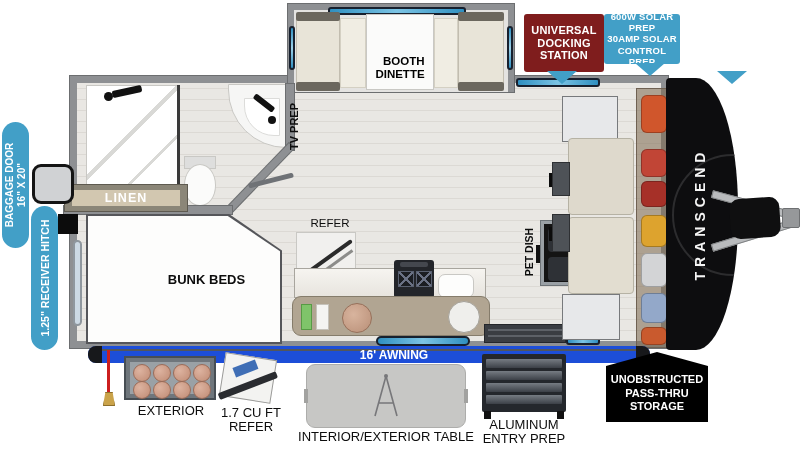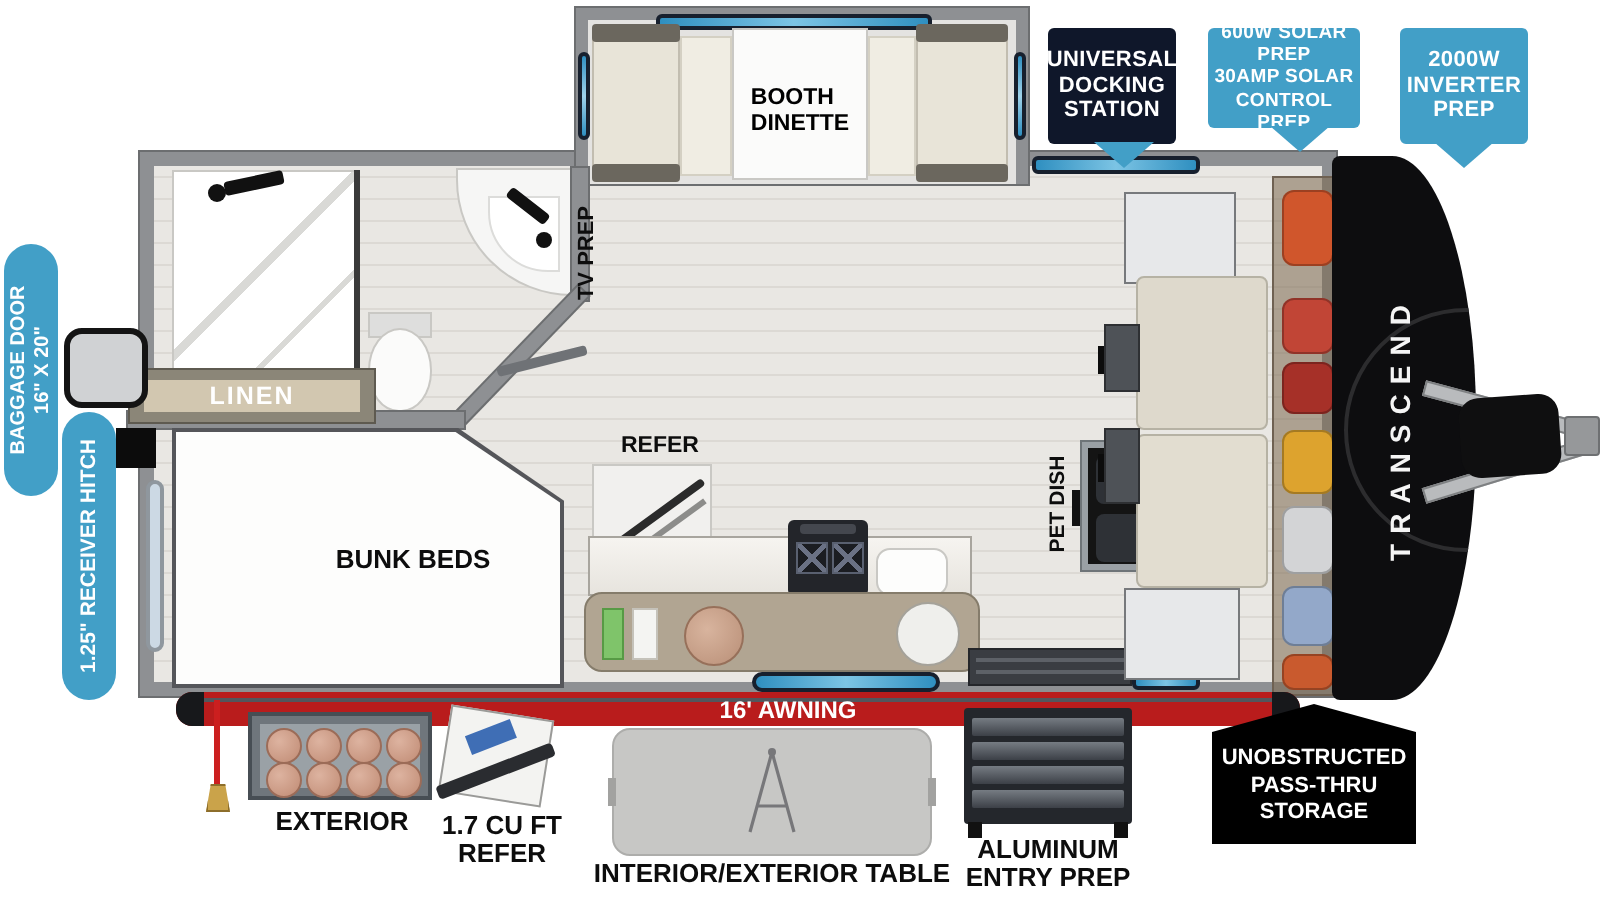--- a/index.html
+++ b/index.html
@@ -31,21 +31,21 @@
   .window{position:absolute;background:linear-gradient(90deg,#2F8FC0,#7cc4e4 50%,#2F8FC0);
           border:2px solid #17202e;border-radius:3px;box-sizing:border-box;}
   .window.v{background:linear-gradient(0deg,#2F8FC0,#9fd2ea 50%,#2F8FC0);}
   #front-cap{position:absolute;left:666px;top:78px;width:72px;height:272px;background:#0D0D0F;
              border-radius:4px 42px 42px 4px / 4px 130px 130px 4px;overflow:hidden;}
   .brand-text{position:absolute;color:#f5f5f5;font-weight:bold;font-size:14px;letter-spacing:5px;
               text-align:center;transform:rotate(-90deg);}
   .wheel{position:absolute;border:2px solid #2c2c2e;border-radius:50%;}
 
   
-  .plabel{position:absolute;color:#0d0d0d;font-weight:bold;text-align:center;line-height:1.1;}
+  .plabel{position:absolute;color:#0d0d0d;font-weight:normal;text-align:center;line-height:1.1;}
   .vlabel{position:absolute;color:#0d0d0d;font-weight:bold;text-align:center;transform:rotate(-90deg);}
 
   
   .bench-cap{position:absolute;background:#6b675e;border-radius:2px;}
   .bench{position:absolute;background:#e8e4d8;border:1px solid #c2bdb0;box-sizing:border-box;}
   .cushion{position:absolute;background:#f0ede3;border:1px solid #d4d0c3;box-sizing:border-box;}
   .furn-w{position:absolute;background:#fbfbfa;border:1px solid #c9c8c4;box-sizing:border-box;}
   .wallpiece{position:absolute;background:#8E9093;box-shadow:0 0 0 1px #6c6e70;}
   .gear{position:absolute;left:4px;width:26px;border-radius:6px;box-shadow:inset 0 0 0 1px rgba(0,0,0,.25);}
   .grate{position:absolute;width:14px;height:14px;border:1px solid #596070;
@@ -69,21 +69,21 @@
 
   <div class="bench" style="left:296px;top:16px;width:44px;height:72px;"></div>
   <div class="bench-cap" style="left:296px;top:12px;width:44px;height:9px;"></div>
   <div class="bench-cap" style="left:296px;top:82px;width:44px;height:9px;"></div>
   <div class="bench" style="left:458px;top:16px;width:46px;height:72px;"></div>
   <div class="bench-cap" style="left:458px;top:12px;width:46px;height:9px;"></div>
   <div class="bench-cap" style="left:458px;top:82px;width:46px;height:9px;"></div>
   <div class="cushion" style="left:340px;top:18px;width:26px;height:70px;"></div>
   <div class="cushion" style="left:434px;top:18px;width:24px;height:70px;"></div>
   <div class="furn-w" style="left:366px;top:14px;width:68px;height:76px;display:flex;align-items:flex-end;justify-content:center;">
-    <span class="pre" style="font-weight:bold;font-size:11.5px;line-height:1.15;text-align:left;margin-bottom:20px;">BOOTH
+    <span class="pre" style="font-weight:bold;font-size:11.5px;line-height:1.15;text-align:right;margin-bottom:8px;">BOOTH
 DINETTE</span>
   </div>
 
   <div class="window" style="left:516px;top:78px;width:84px;height:9px;"></div>
 
   <div class="furn-w" style="left:86px;top:85px;width:94px;height:103px;
        background:linear-gradient(135deg,#fff 0 46%,#d9d9d6 46% 49%,#fff 49% 72%,#d9d9d6 72% 74%,#fff 74%);"></div>
   <div class="abs" style="left:177px;top:85px;width:3px;height:103px;background:#3a3a3a;"></div>
   <div class="abs" style="left:112px;top:88px;width:30px;height:7px;background:#111;border-radius:2px;transform:rotate(-12deg);"></div>
   <div class="abs" style="left:104px;top:92px;width:9px;height:9px;background:#111;border-radius:50%;"></div>
@@ -178,21 +178,21 @@
   <div id="front-cap">
     <div class="wheel" style="left:6px;top:76px;width:118px;height:118px;"></div>
     <div class="brand-text" style="left:-34px;top:126px;width:140px;height:20px;">TRANSCEND</div>
   </div>
 
   <div class="abs" style="left:712px;top:190px;width:80px;height:6px;background:#b9bbbd;border:1px solid #7e8082;transform:rotate(15deg);transform-origin:0 50%;"></div>
   <div class="abs" style="left:712px;top:244px;width:80px;height:6px;background:#b9bbbd;border:1px solid #7e8082;transform:rotate(-17deg);transform-origin:0 50%;"></div>
   <div class="abs" style="left:782px;top:208px;width:16px;height:18px;background:#96989a;border:1px solid #6e7072;border-radius:2px;"></div>
   <div class="abs" style="left:730px;top:198px;width:50px;height:40px;background:#0f0f10;border-radius:10px;transform:rotate(-4deg);"></div>
 
-  <div class="abs" style="left:88px;top:346px;width:562px;height:17px;background:#b91c1c;border-radius:8px;">
+  <div class="abs" style="left:88px;top:346px;width:562px;height:17px;background:#1d4ed8;border-radius:8px;">
     <div style="position:absolute;left:6px;right:6px;top:3px;height:2px;background:#53565c;border-radius:1px;"></div>
     <div style="position:absolute;left:0;top:0;width:14px;height:17px;background:#17181b;border-radius:8px 0 0 8px;"></div>
     <div style="position:absolute;right:0;top:0;width:14px;height:17px;background:#17181b;border-radius:0 8px 8px 0;"></div>
     <div style="position:absolute;inset:0;display:flex;align-items:center;justify-content:center;color:#fff;font-weight:bold;font-size:12px;padding-left:50px;">16' AWNING</div>
   </div>
 
   <div class="abs" style="left:107px;top:350px;width:3px;height:44px;background:#cc1f1f;"></div>
   <div class="abs" style="left:103px;top:392px;width:10px;height:12px;background:#caa34a;border:1px solid #8d6e2b;clip-path:polygon(20% 0,80% 0,100% 100%,0 100%);"></div>
 
   <div class="abs" style="left:124px;top:356px;width:92px;height:44px;background:#6f767c;border:2px solid #474e54;box-sizing:border-box;">
@@ -230,33 +230,30 @@
     <div class="slat"></div>
       <div class="slat"></div>
       <div class="slat"></div>
       <div class="slat"></div>
     <div style="position:absolute;left:2px;bottom:-7px;width:7px;height:8px;background:#111;"></div>
     <div style="position:absolute;right:2px;bottom:-7px;width:7px;height:8px;background:#111;"></div>
   </div>
   <div class="plabel pre" style="left:462px;top:418px;width:124px;font-size:13px;">ALUMINUM
 ENTRY PREP</div>
 
-  <div class="callout pre" style="left: 524px; top: 14px; width: 64px; height: 58px; font-size: 11px; background: #0f172a;">UNIVERSAL
+  <div class="callout pre" style="left: 524px; top: 14px; width: 80px; height: 58px; font-size: 11px; background: #7f1d1d;">UNIVERSAL
 DOCKING
 STATION</div>
   <div class="tri-down" style="left:547px;top:71px;"></div>
 
   <div class="callout pre" style="left: 604px; top: 14px; width: 76px; height: 50px; font-size: 9.5px; background: rgb(66, 159, 199);">600W SOLAR PREP
 30AMP SOLAR
 CONTROL PREP</div>
   <div class="tri-down" style="left:635px;top:63px;"></div>
 
-  <div class="callout pre" style="left: 700px; top: 14px; width: 64px; height: 58px; font-size: 11px; background: rgb(66, 159, 199);">2000W
-INVERTER
-PREP</div>
   <div class="tri-down" style="left:717px;top:71px;"></div>
 
   <div class="house pre" style="left: 606px; top: 352px; width: 102px; height: 70px; font-size: 11px; padding-bottom: 8px; box-sizing: border-box; background: #000000;">UNOBSTRUCTED
 PASS-THRU
 STORAGE</div>
 
   <div class="pill" style="left:2px;top:122px;width:27px;height:126px;">
     <span class="pre" style="width:122px;font-size:10px;">BAGGAGE DOOR
 16" X 20"</span>
   </div>

